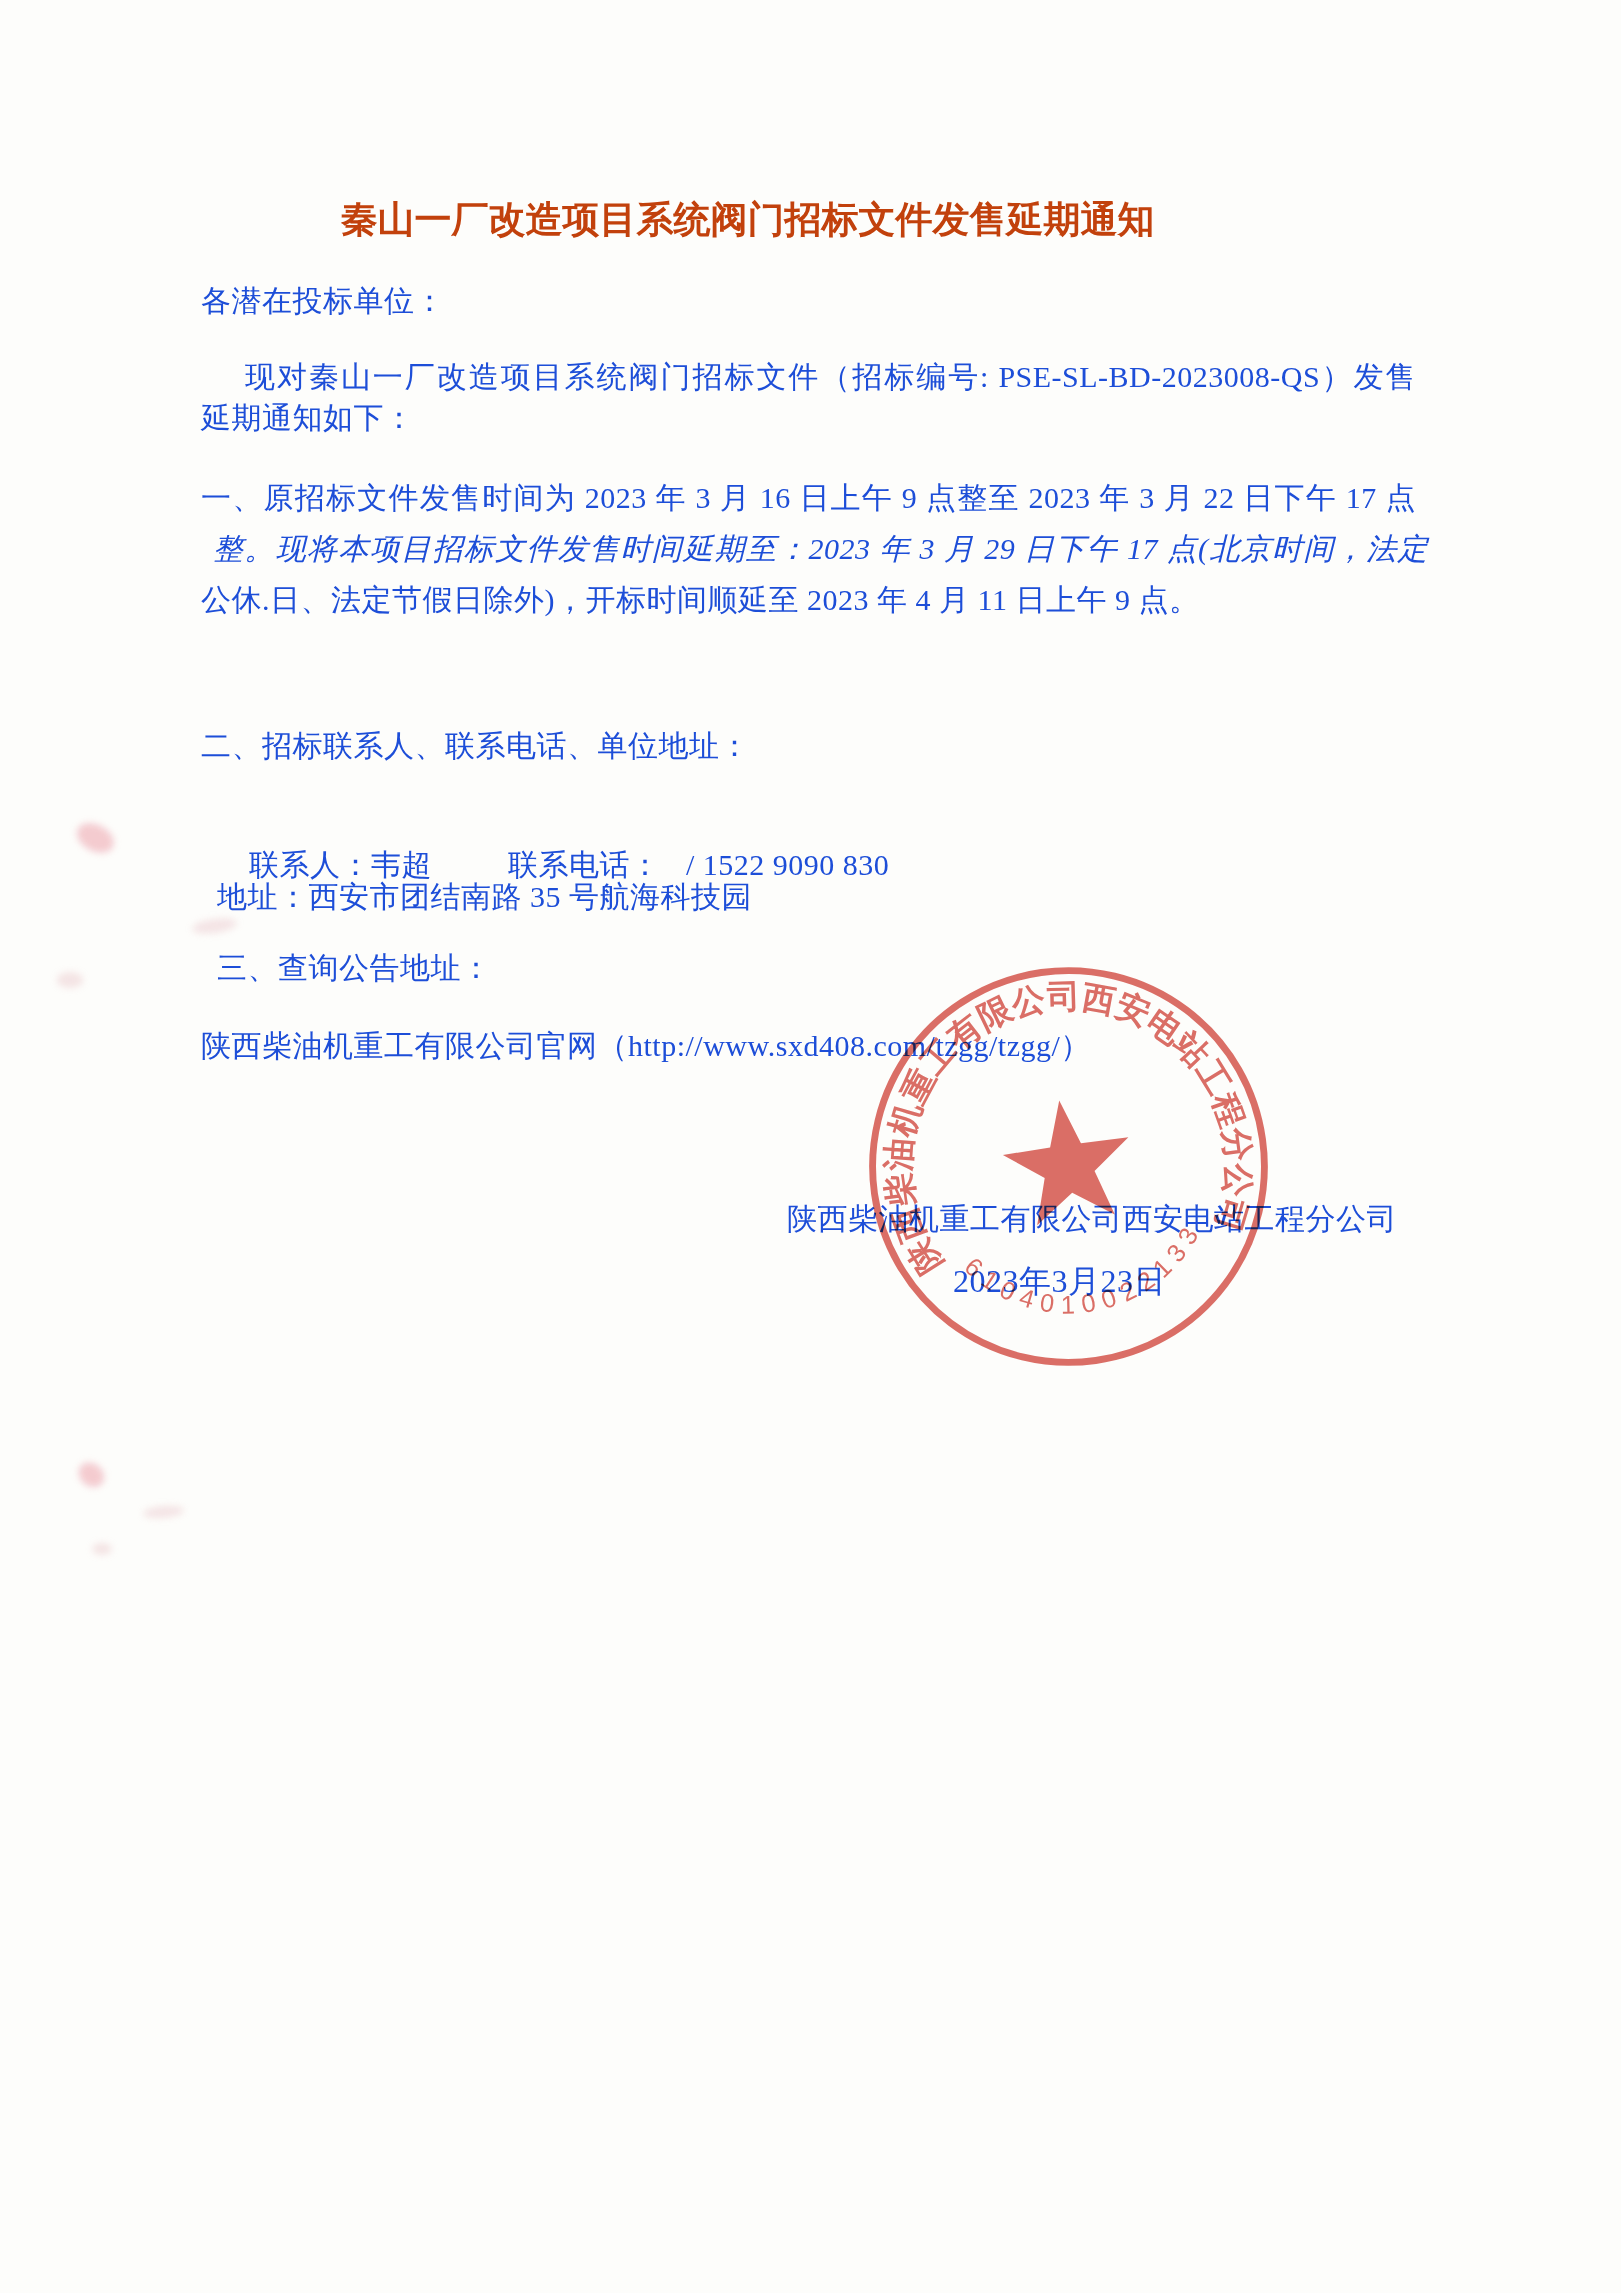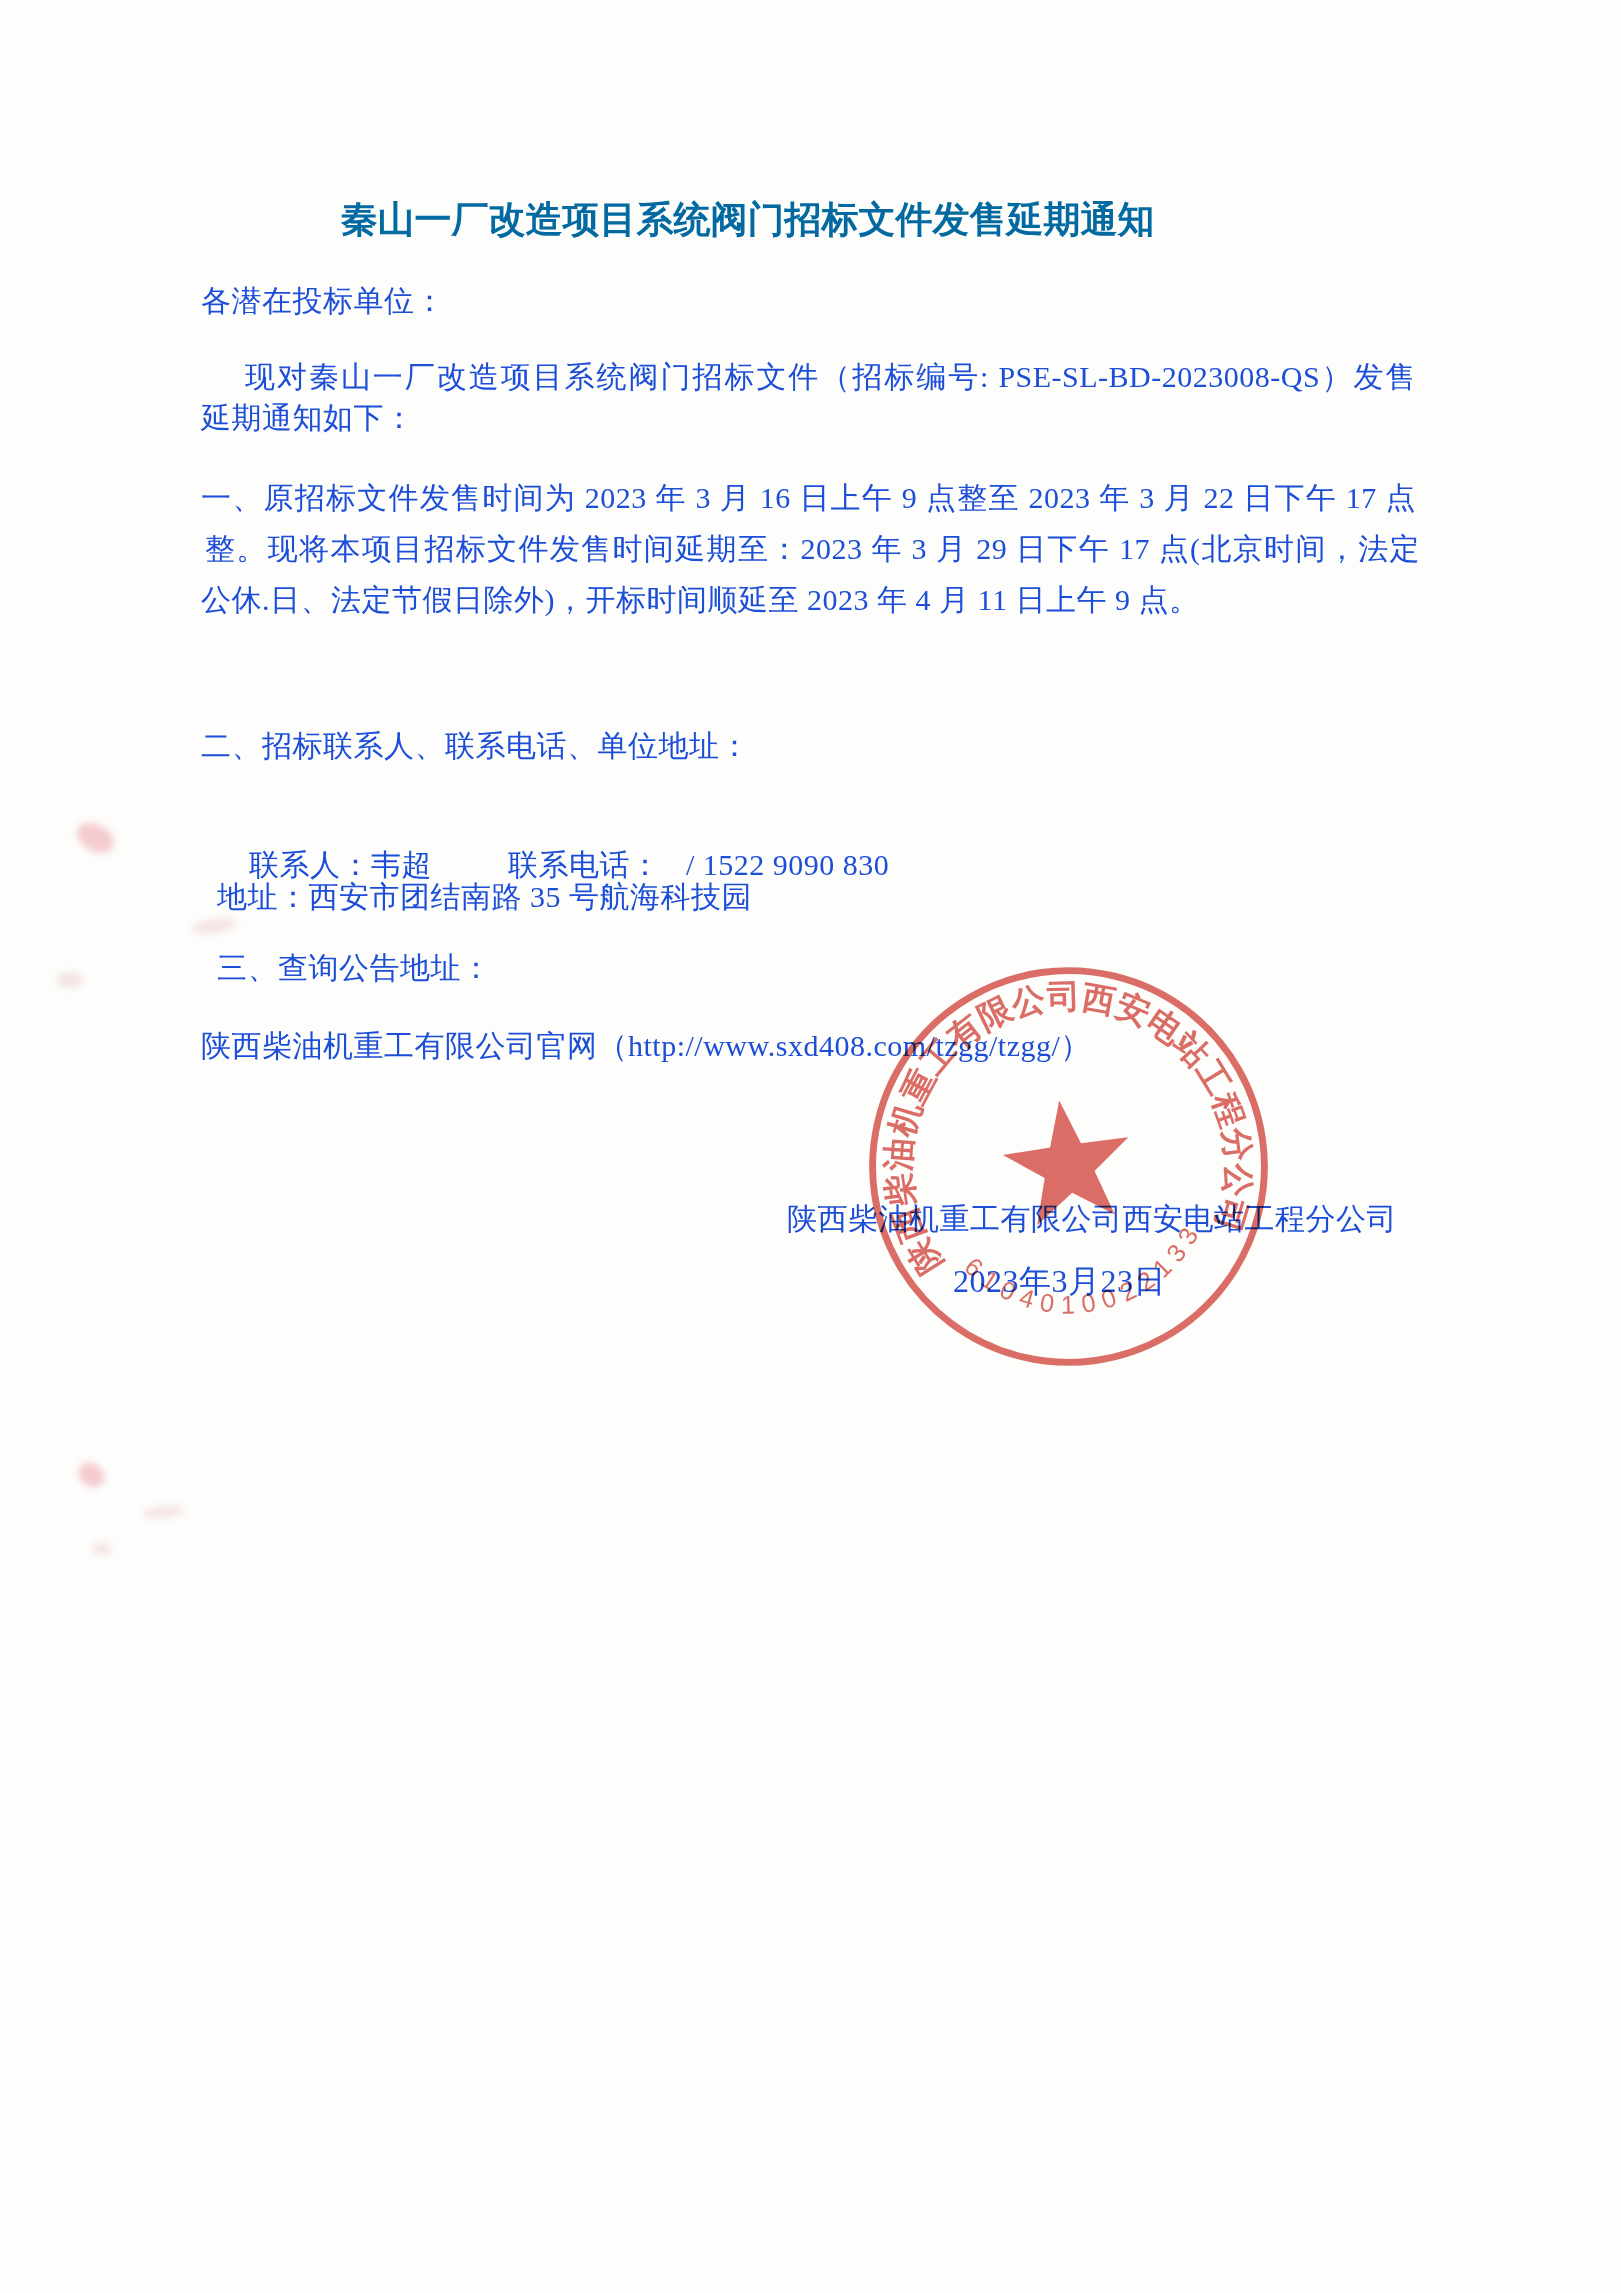--- a/index.html
+++ b/index.html
@@ -27,27 +27,27 @@
     white-space:normal;
     text-align:justify;
     text-align-last:justify;
   }
   .l-title{
     top:194px;left:0;width:1215px;
     box-sizing:border-box;padding-right:122px;
     text-align:center;
     font-family:"Liberation Sans","DejaVu Sans",sans-serif;
     font-weight:700;font-size:37px;letter-spacing:0px;
-    color:#0369a1;white-space:nowrap;
+    color:#c2410c;white-space:nowrap;
   }
   .l-salutation{top:280px;left:0;}
   .l-intro1{top:356px;left:0;box-sizing:border-box;padding-left:44px;}
   .l-intro2{top:397px;left:0;}
   .l-s1l1{top:477px;left:0;}
-  .l-s1l2{top:528px;left:4px;}
+  .l-s1l2{top:528px;left:12px;font-style:italic;}
   .l-s1l3{top:579px;left:0;}
   .l-note{top:650px;left:0;}
   .l-sec2{top:725px;left:0;}
   .l-contact{top:802px;left:0;}
   .gap-wide{display:inline-block;width:76px;}
   .gap-small{display:inline-block;width:25.5px;}
   .l-address{top:876px;left:0;margin-left:16px;}
   .l-sec3{top:947px;left:16px;}
   .l-site{top:1025px;left:0;}
   .l-company{top:1198px;left:586px;}

